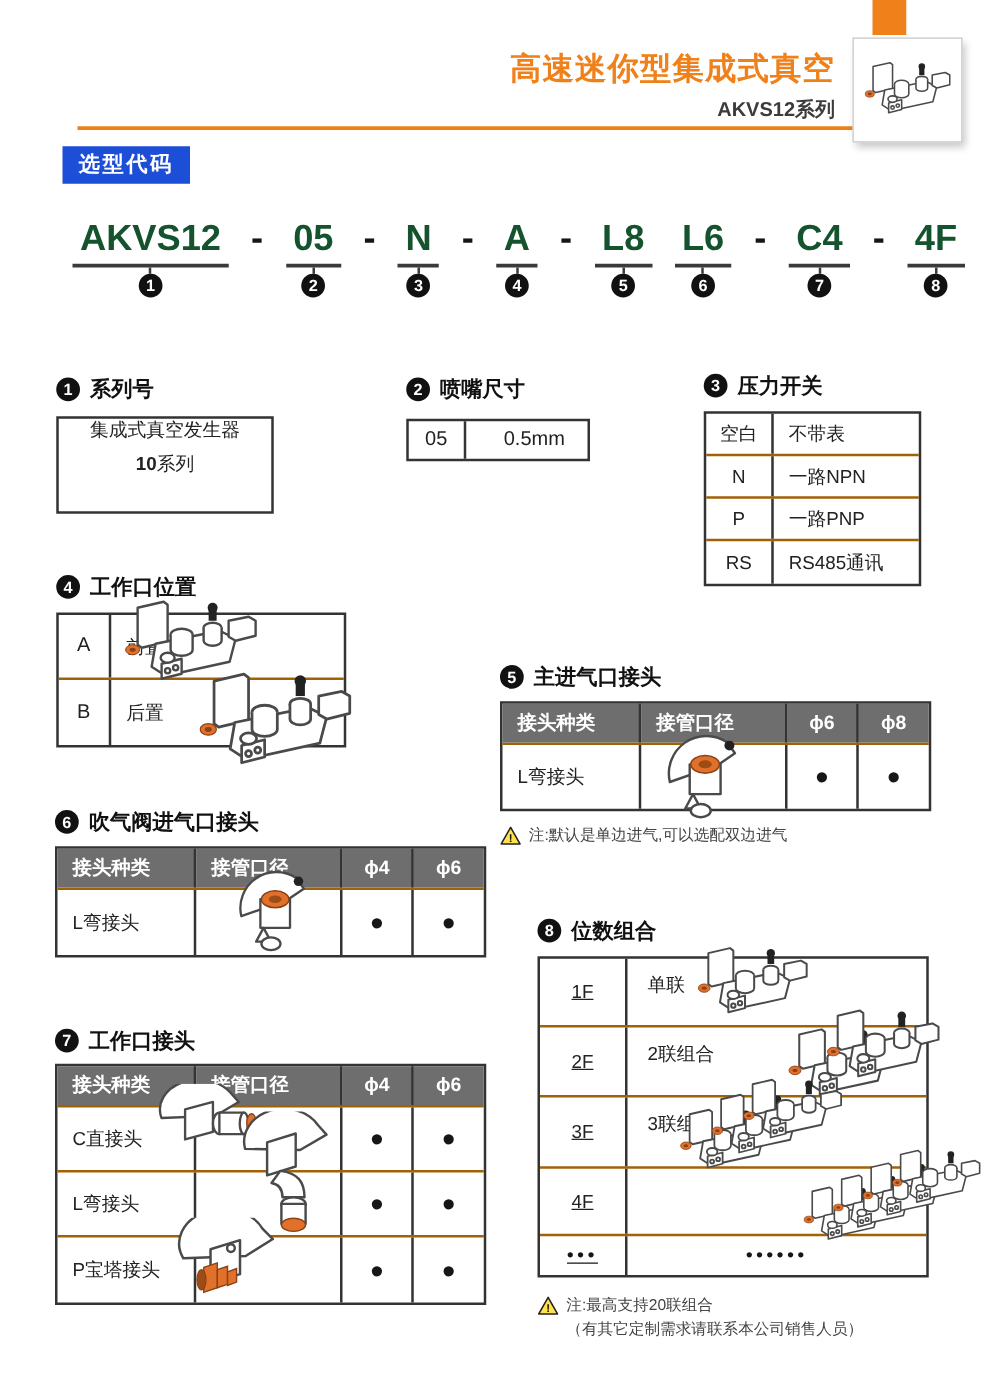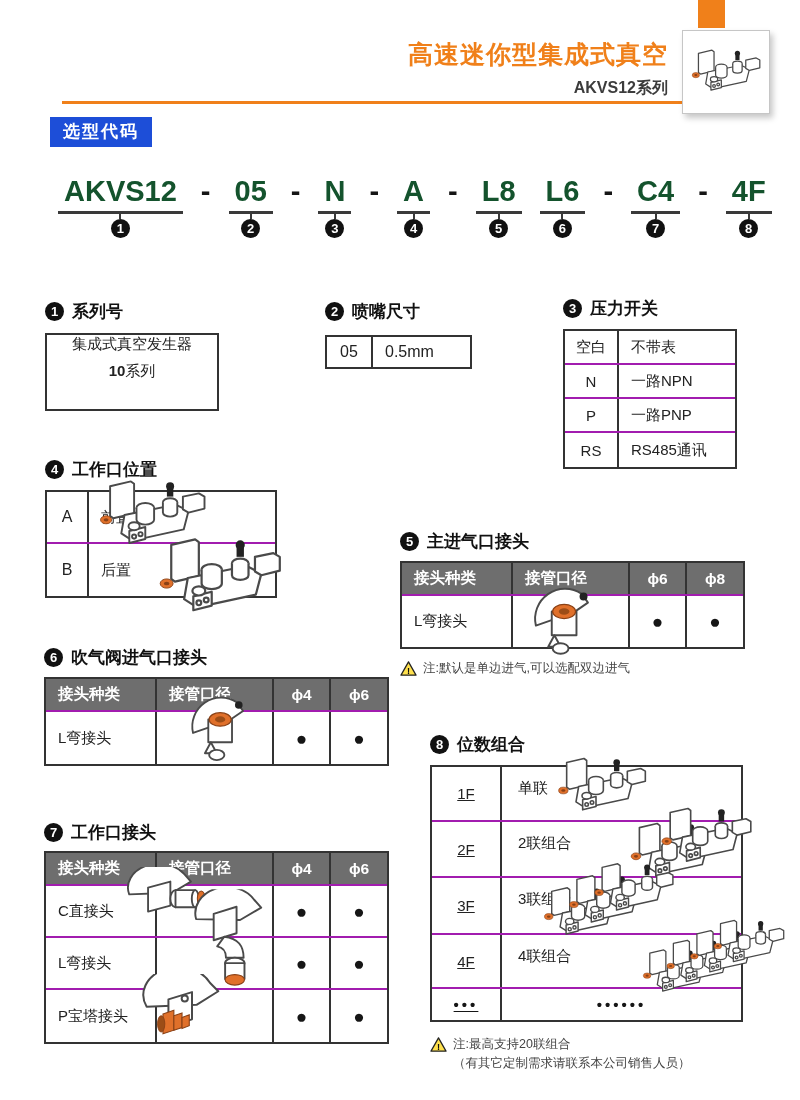--- a/index.html
+++ b/index.html
@@ -25,21 +25,21 @@
   .dash{font-size:29px;font-weight:bold;color:#151515;line-height:1.1;}
   .cnum{display:inline-flex;width:19px;height:19px;border-radius:50%;background:#111;color:#fff;
     font-size:13px;font-weight:bold;align-items:center;justify-content:center;flex:none;}
   
   .sec{position:absolute;}
   .sec-head{display:flex;align-items:center;gap:8px;font-size:17px;font-weight:bold;color:#111;white-space:nowrap;}
   .box1{margin-top:10px;width:170px;height:74px;border:2px solid #333;display:flex;flex-direction:column;
     align-items:center;gap:8px;font-size:15px;color:#222;}
   
   .tbl{border:2px solid #333;box-sizing:border-box;background:transparent;}
-  .trow{display:flex;border-bottom:2px solid #a21caf;box-sizing:border-box;}
+  .trow{display:flex;border-bottom:2px solid #a16207;box-sizing:border-box;}
   .trow:last-child{border-bottom:none;}
   .tcell{display:flex;align-items:center;box-sizing:border-box;font-size:15px;color:#222;}
   .cdiv{border-right:2px solid #333;}
   .cent{justify-content:center;}
   .padl{padding-left:12px;}
   
   .ghead .tcell{background:#6E6E6E;color:#fff;font-weight:bold;font-size:15.5px;}
   .ct{width:345px;}
   .ct .c1{width:111px;}
   .ct .c2{width:117px;}
@@ -231,21 +231,21 @@
   </div>
 </div>
 
 <div class="sec" id="sec2">
   <div class="sec-head">
     <span class="cnum">2</span>
     <span>喷嘴尺寸</span>
   </div>
   <div class="tbl" id="tbl2">
     <div class="tcell cdiv cent k" style="font-size:16px;">05</div>
-    <div class="tcell padl" style="flex:1;font-size:16px;">0.5mm</div>
+    <div class="tcell padl" style="flex:1;font-size:16px;margin-left:18px;">0.5mm</div>
   </div>
 </div>
 
 <div class="sec" id="sec3">
   <div class="sec-head">
     <span class="cnum">3</span>
     <span>压力开关</span>
   </div>
   <div class="tbl" id="tbl3">
     <div class="trow">
@@ -420,21 +420,20 @@
     <div class="trow r2">
       <div class="tcell cdiv cent k">2F</div>
       <div class="tcell" style="flex:1;padding-left:16px;align-items:flex-start;padding-top:12px;text-align:right;">2联组合</div>
     </div>
     <div class="trow r3">
       <div class="tcell cdiv cent k">3F</div>
       <div class="tcell" style="flex:1;padding-left:16px;align-items:flex-start;padding-top:12px;">3联组合</div>
     </div>
     <div class="trow r4">
       <div class="tcell cdiv cent k">4F</div>
-      <div class="tcell" style="flex:1;padding-left:16px;align-items:flex-start;padding-top:12px;">4联组合</div>
     </div>
     <div class="trow r5">
       <div class="tcell cdiv cent k ellip">•••</div>
       <div class="tcell cent ellip" style="flex:1">••••••</div>
     </div>
   </div>
   <svg class="img" style="left:122px;top:16px" width="100" height="75" viewBox="0 0 150 100">
       <use href="#sym-unit"></use>
     </svg>
   <svg class="img" style="left:182px;top:70px" width="158" height="82" viewBox="0 0 195 120">

